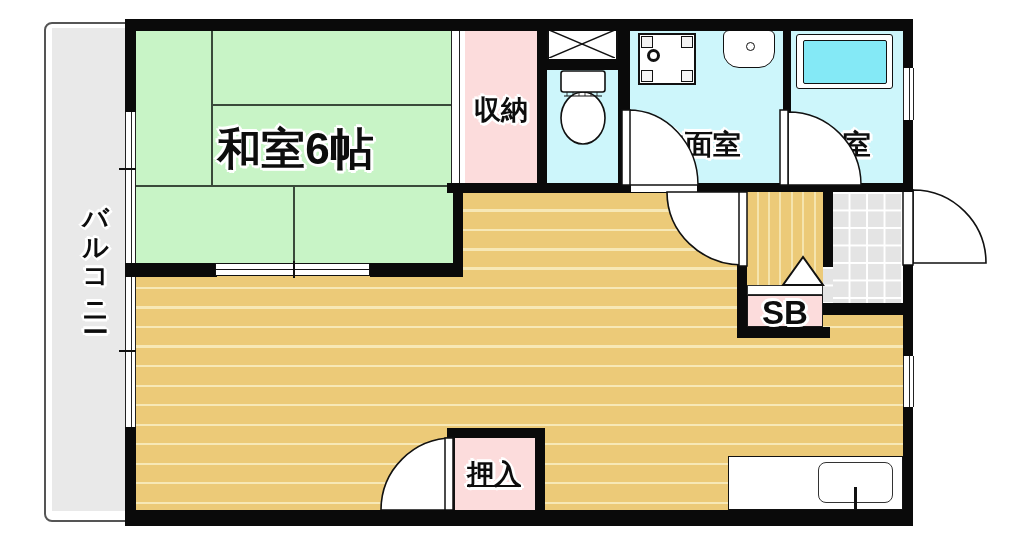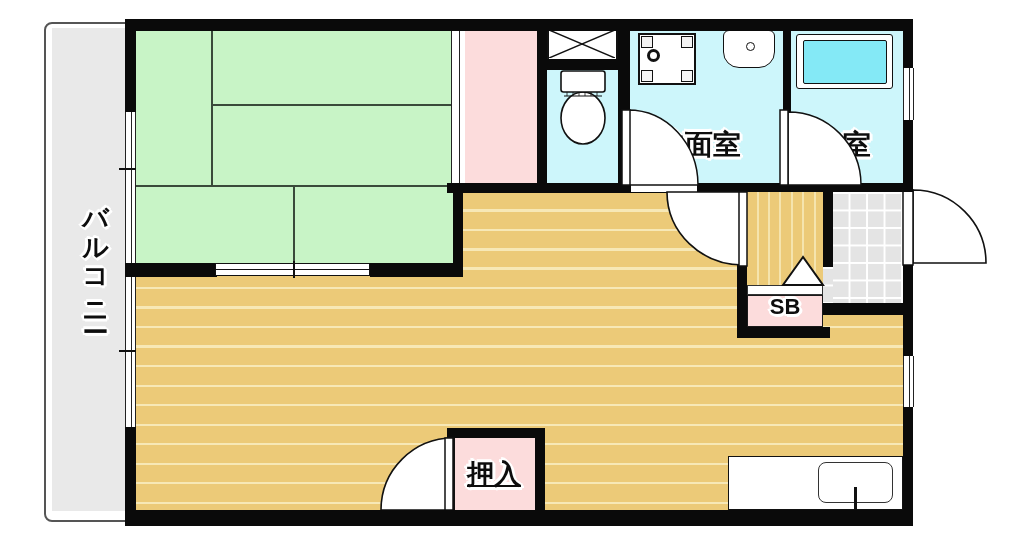--- a/index.html
+++ b/index.html
@@ -32,29 +32,31 @@
   <div class="abs" style="left:52px;top:28px;width:76px;height:483px;background:#e9e9e9;"></div>
   <div class="rlabel" style="left:58px;top:188px;width:56px;font-size:26px;writing-mode:vertical-rl;text-orientation:mixed;letter-spacing:3px;">バルコニー</div>
 
   <div class="abs ldk-floor" style="left:136px;top:192px;width:767px;height:318px;"></div>
 
   <div class="abs" style="left:136px;top:30px;width:319px;height:233px;background:#c8f4c6;"></div>
   <div class="tatami-line" style="left:211px;top:30px;width:1.5px;height:155px;"></div>
   <div class="tatami-line" style="left:211px;top:104px;width:244px;height:1.5px;"></div>
   <div class="tatami-line" style="left:136px;top:185px;width:319px;height:1.5px;"></div>
   <div class="tatami-line" style="left:293px;top:185px;width:1.5px;height:78px;"></div>
+  <div class="rlabel" style="left:136px;top:120px;width:319px;font-size:44px;">和室6帖</div>
 
   <div class="wall" style="left:125px;top:263px;width:92px;height:14px;"></div>
   <div class="abs" style="left:215px;top:263px;width:155px;height:13px;background:#fff;border:1.5px solid #111;box-sizing:border-box;"></div>
   <div class="abs" style="left:215px;top:269px;width:155px;height:1.2px;background:#111;"></div>
   <div class="abs" style="left:293px;top:261px;width:1.5px;height:17px;background:#111;"></div>
   <div class="wall" style="left:370px;top:263px;width:93px;height:14px;"></div>
 
   <div class="winh" style="left:451px;top:30px;width:13px;height:153px;"></div>
   <div class="abs" style="left:465px;top:30px;width:72px;height:153px;background:#fcdcdc;"></div>
+  <div class="rlabel" style="left:457px;top:92px;width:88px;font-size:27px;">収納</div>
   <div class="wall" style="left:453px;top:183px;width:10px;height:94px;"></div>
   <div class="wall" style="left:537px;top:19px;width:10px;height:173px;"></div>
 
   <div class="abs" style="left:547px;top:28px;width:71px;height:33px;background:#fff;border:2.5px solid #111;box-sizing:border-box;">
     <svg width="66" height="28" viewBox="0 0 66 28">
         <path d="M0,0 L66,28 M66,0 L0,28" stroke="#111" stroke-width="1.5" fill="none"></path>
       </svg>
   </div>
   <div class="wall" style="left:547px;top:59px;width:71px;height:11px;"></div>
   <div class="abs" style="left:547px;top:70px;width:71px;height:113px;background:#cdf6fb;"></div>
@@ -87,21 +89,21 @@
     <div class="abs" style="left:6px;top:5px;width:82px;height:42px;background:#84e9f6;border:1px solid #111;border-radius:2px;"></div>
   </div>
   <div class="rlabel" style="left:791px;top:126px;width:104px;font-size:28px;">浴室</div>
 
   <div class="wall" style="left:447px;top:183px;width:466px;height:10px;"></div>
   <div class="abs" style="left:631px;top:185px;width:66px;height:7px;background:#fff;"></div>
 
   <div class="abs hall-floor" style="left:747px;top:192px;width:76px;height:93px;"></div>
   <div class="abs" style="left:747px;top:285px;width:76px;height:10px;background:#fff;border:1px solid #333;box-sizing:border-box;"></div>
   <div class="abs" style="left:747px;top:295px;width:76px;height:32px;background:#fcdcdc;border:1.5px solid #1a1a1a;box-sizing:border-box;"></div>
-  <div class="rlabel" style="left:747px;top:294px;width:76px;font-size:22px;">SB</div>
+  <div class="rlabel" style="left:747px;top:294px;width:76px;font-size:33px;">SB</div>
   <div class="wall" style="left:737px;top:263px;width:10px;height:75px;"></div>
   <div class="wall" style="left:737px;top:327px;width:93px;height:11px;"></div>
   <div class="wall" style="left:823px;top:192px;width:10px;height:75px;"></div>
   <div class="abs tile-floor" style="left:823px;top:267px;width:10px;height:36px;"></div>
   <div class="abs tile-floor" style="left:833px;top:192px;width:70px;height:111px;"></div>
   <div class="wall" style="left:823px;top:303px;width:90px;height:12px;"></div>
 
   <div class="wall" style="left:447px;top:428px;width:98px;height:10px;"></div>
   <div class="wall" style="left:535px;top:428px;width:10px;height:82px;"></div>
   <div class="abs" style="left:453px;top:438px;width:82px;height:72px;background:#fcdcdc;border-left:2px solid #111;box-sizing:border-box;"></div>

